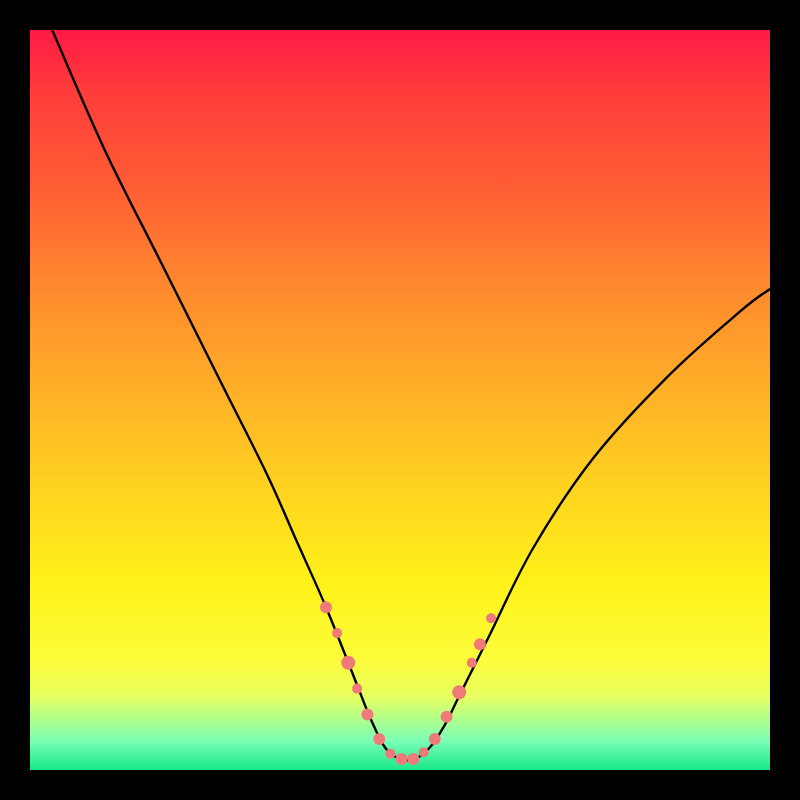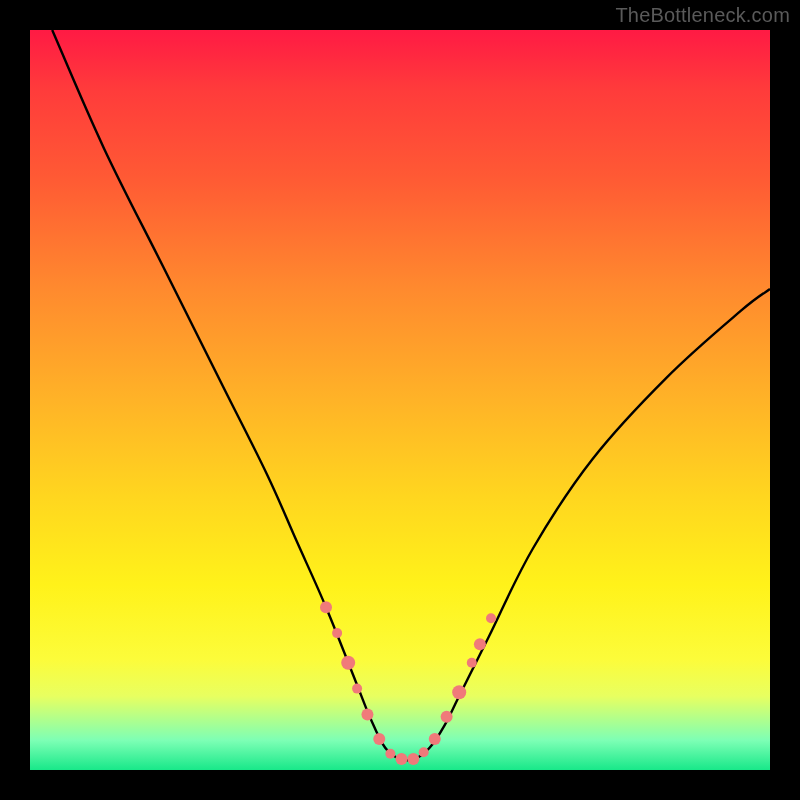--- a/index.html
+++ b/index.html
@@ -80,14 +80,13 @@
         <circle cx="393.68" cy="722.24" r="5.00" fill="#f07a7a"></circle>
         <circle cx="404.78" cy="708.92" r="6.00" fill="#f07a7a"></circle>
         <circle cx="416.62" cy="686.72" r="6.00" fill="#f07a7a"></circle>
         <circle cx="429.20" cy="662.30" r="7.00" fill="#f07a7a"></circle>
         <circle cx="441.78" cy="632.70" r="5.00" fill="#f07a7a"></circle>
         <circle cx="449.92" cy="614.20" r="6.00" fill="#f07a7a"></circle>
         <circle cx="461.02" cy="588.30" r="5.00" fill="#f07a7a"></circle>
       </g>
   </svg>
 
-  <div class="watermark">TheBottleneck.com</div>
 </div>
 
 </body></html>

